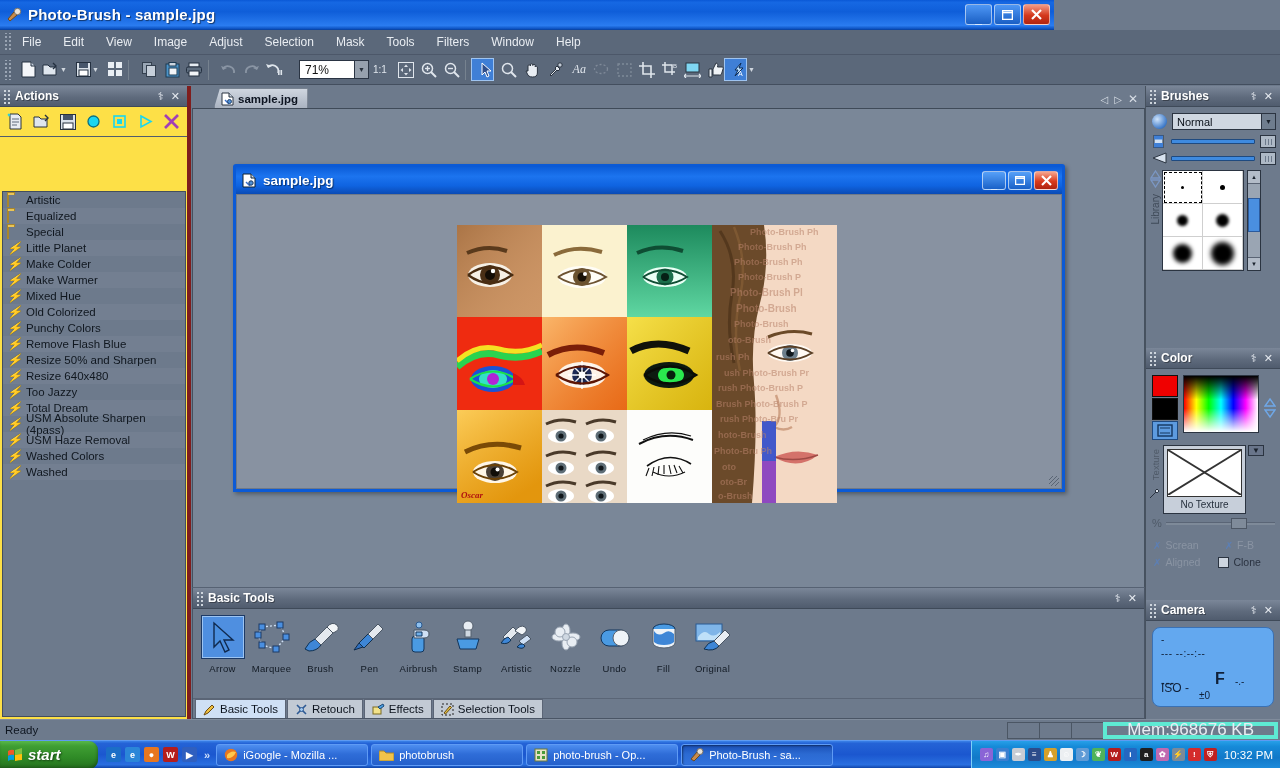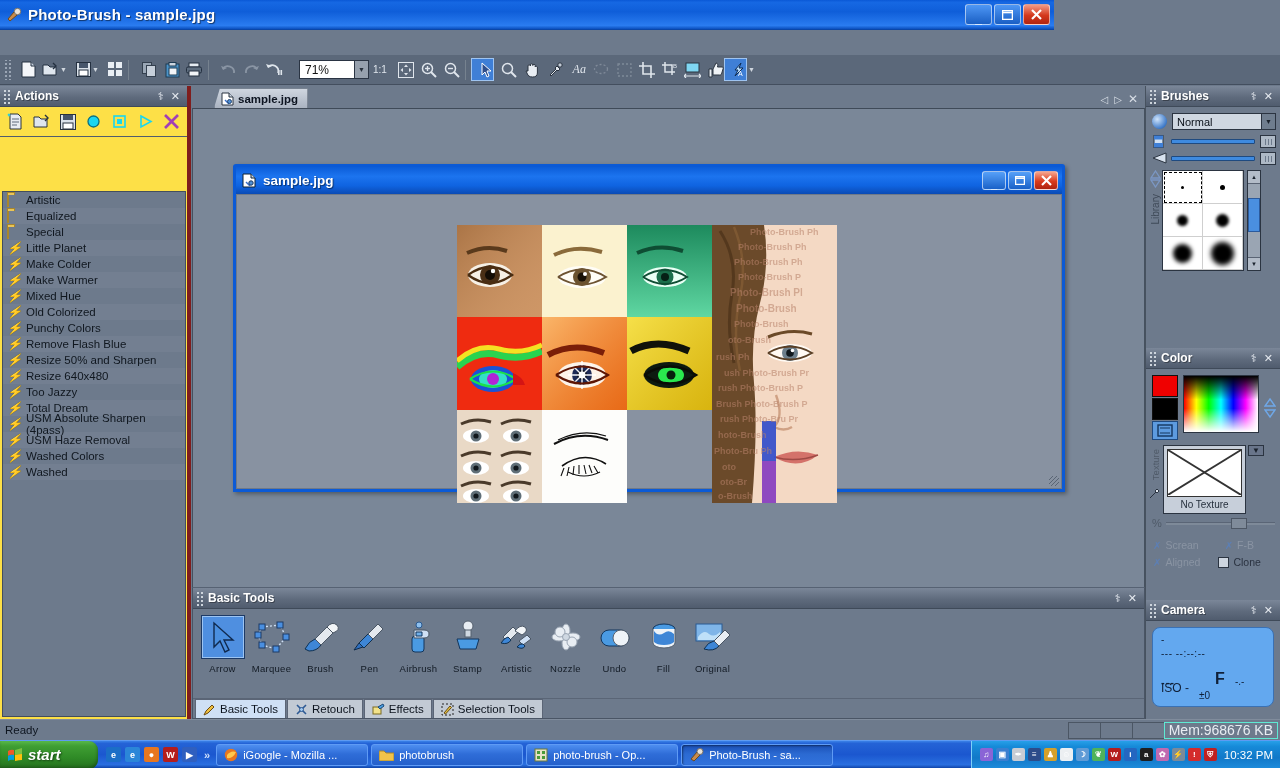--- a/index.html
+++ b/index.html
@@ -242,22 +242,22 @@
   .cam-fv { position:absolute; left:82px; top:48px; font-size:10px; }
   .cam-iso{ position:absolute; left:8px; bottom:11px; font-size:12px; }
   .cam-ev { position:absolute; left:46px; bottom:5px; font-size:10px; }
 
   
   .statusbar { position:absolute; left:0; bottom:28px; width:1280px; height:21px;
      background:#6d7a8c; border-top:1px solid #808c9c; display:flex; align-items:center; }
   .sb-text { font-size:11.5px; color:#0e151f; padding-left:5px; }
   .sb-cells { margin-left:auto; display:flex; align-items:center; height:17px; padding-right:2px; }
   .sb-cell { width:32px; height:17px; border:1px solid #4b5664; border-right:none; background:#6d7a8c; }
-  .sb-mem { height:17px; padding:0 4px; border:1px solid #5eead4; background:#6d7a8c;
-     color:#e8edf3; font-size:14px; display:flex; align-items:center; }
+  .sb-mem { height:17px; padding:0 20px; border:4px solid #5eead4; background:#6d7a8c;
+     color:#e8edf3; font-size:17px; display:flex; align-items:center; }
 
   
   .taskbar { position:absolute; left:0; bottom:0; width:1280px; height:28px;
      background: linear-gradient(to bottom,#3b82e8 0%,#2463d6 9%,#1b57cf 50%,#2a6fe0 88%,#1044a8 100%);
      display:flex; align-items:center; border-top:1px solid #5e9bf2; }
   .startbtn { width:98px; height:28px;
      background: linear-gradient(to bottom,#58b84a 0%,#3f9e33 18%,#2f8a26 60%,#246f1d 100%);
      border-radius:0 9px 9px 0; display:flex; align-items:center; gap:5px; padding-left:7px;
      box-shadow: inset -1px -2px 3px rgba(0,0,0,.25); }
   .startbtn .flag { width:16px; height:16px; position:relative; }
@@ -308,20 +308,34 @@
       </div>
       <div class="wbtn close">
         <svg width="11" height="11" viewBox="0 0 11 11">
             <line x1="1" y1="1" x2="10" y2="10" stroke="#fff" stroke-width="2.1"></line>
             <line x1="10" y1="1" x2="1" y2="10" stroke="#fff" stroke-width="2.1"></line>
           </svg>
       </div>
     </div>
   </div>
 
+  <div class="menubar">
+    <div class="grip"></div>
+    <div class="menu-item">File</div>
+    <div class="menu-item">Edit</div>
+    <div class="menu-item">View</div>
+    <div class="menu-item">Image</div>
+    <div class="menu-item">Adjust</div>
+    <div class="menu-item">Selection</div>
+    <div class="menu-item">Mask</div>
+    <div class="menu-item">Tools</div>
+    <div class="menu-item">Filters</div>
+    <div class="menu-item">Window</div>
+    <div class="menu-item">Help</div>
+  </div>
 
   <div class="toolbar">
     <div class="tb-grip"></div>
 
     <div class="tb-btn">
       <svg width="15" height="17" viewBox="0 0 15 17">
           <path d="M1 1 h9 l4 4 v11 h-13 z" fill="#f4f6f9" stroke="#243040"></path>
           <path d="M10 1 v4 h4" fill="#c9d3e0" stroke="#243040"></path>
         </svg>
     </div>
@@ -801,20 +815,39 @@
                       </linearGradient>
                     </defs>
                   <path d="M4 34 q26 -14 58 0" stroke="#10120a" stroke-width="7" fill="none"></path>
                   <ellipse cx="42" cy="58" rx="25" ry="13" fill="#0d1a10"></ellipse>
                   <ellipse cx="44" cy="58" rx="13" ry="9" fill="#2ae84e"></ellipse>
                   <circle cx="44" cy="58" r="4.5" fill="#07210d"></circle>
                   <path d="M17 58 q26 -17 52 0 q-26 17 -52 0" fill="none" stroke="#0a0c06" stroke-width="2.6"></path>
                 </svg>
               </div>
 
+              <div class="cell">
+                <svg class="eyeImg" viewBox="0 0 85 93" preserveAspectRatio="none">
+                  <rect width="85" height="93" fill="#f2a818"></rect>
+                  <rect width="85" height="93" fill="url(#g7)"></rect>
+                  <defs>
+                      <linearGradient id="g7" x1="0" y1="0" x2="0.6" y2="1">
+                        <stop offset="0" stop-color="#ffd86e" stop-opacity=".75"></stop>
+                        <stop offset="1" stop-color="#d98a06" stop-opacity=".6"></stop>
+                      </linearGradient>
+                    </defs>
+                  <path d="M8 42 q26 -13 56 -4" stroke="#7a4a06" stroke-width="5" fill="none"></path>
+                  <ellipse cx="38" cy="62" rx="22" ry="11" fill="#fff6e6"></ellipse>
+                  <circle cx="38" cy="62" r="9" fill="#4a4036"></circle>
+                  <circle cx="38" cy="62" r="4.5" fill="#100d08"></circle>
+                  <circle cx="40.5" cy="59.5" r="2" fill="#fff"></circle>
+                  <path d="M16 62 q22 -14 44 0 q-22 14 -44 0" fill="none" stroke="#6b4106" stroke-width="2"></path>
+                  <text x="4" y="88" font-family="'Liberation Serif',serif" font-size="9" font-weight="bold" font-style="italic" fill="#b01010">Oscar</text>
+                </svg>
+              </div>
               <div class="cell">
                 <svg class="eyeImg" viewBox="0 0 85 93" preserveAspectRatio="none">
                   <rect width="85" height="93" fill="#e9d9c6"></rect>
                   <g>
                     <g>
                       <path d="M4 14 q14 -7 30 -2" stroke="#4a3a2a" stroke-width="3" fill="none"></path>
                       <ellipse cx="19" cy="26" rx="13" ry="7" fill="#fff"></ellipse>
                         <circle cx="19" cy="26" r="5.5" fill="#5f6e77"></circle>
                         <circle cx="19" cy="26" r="2.6" fill="#10171c"></circle>
                     </g>

